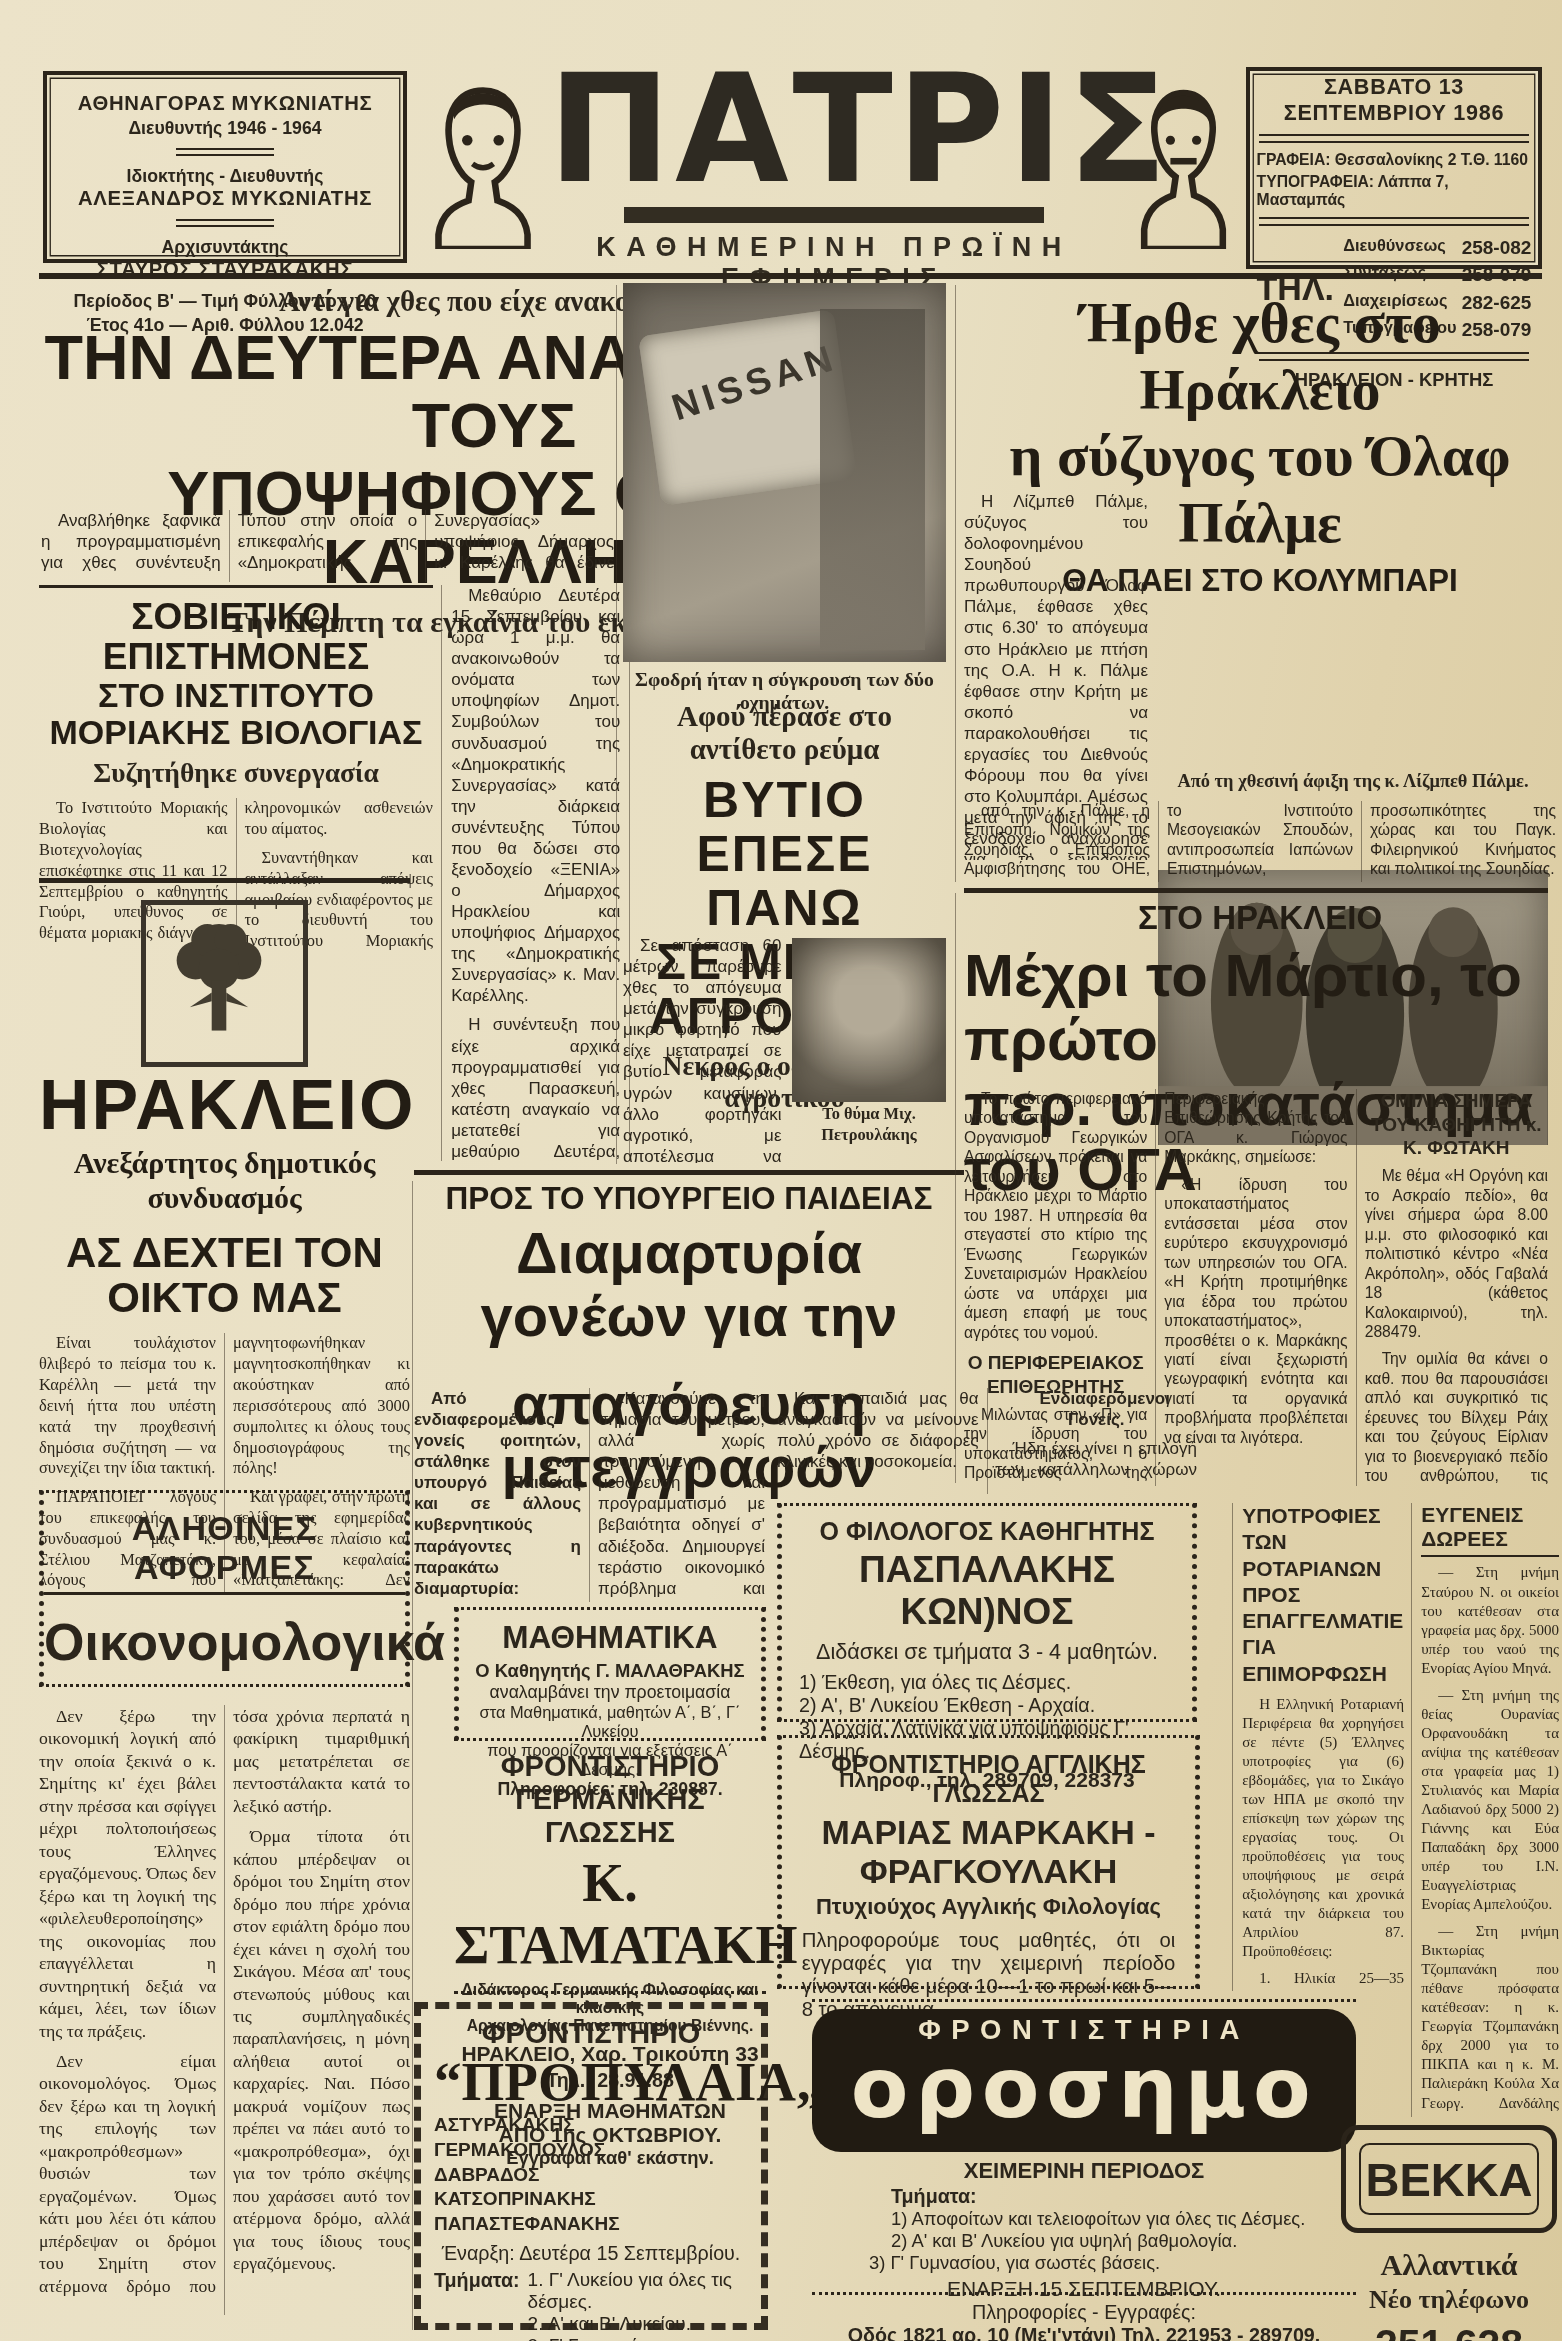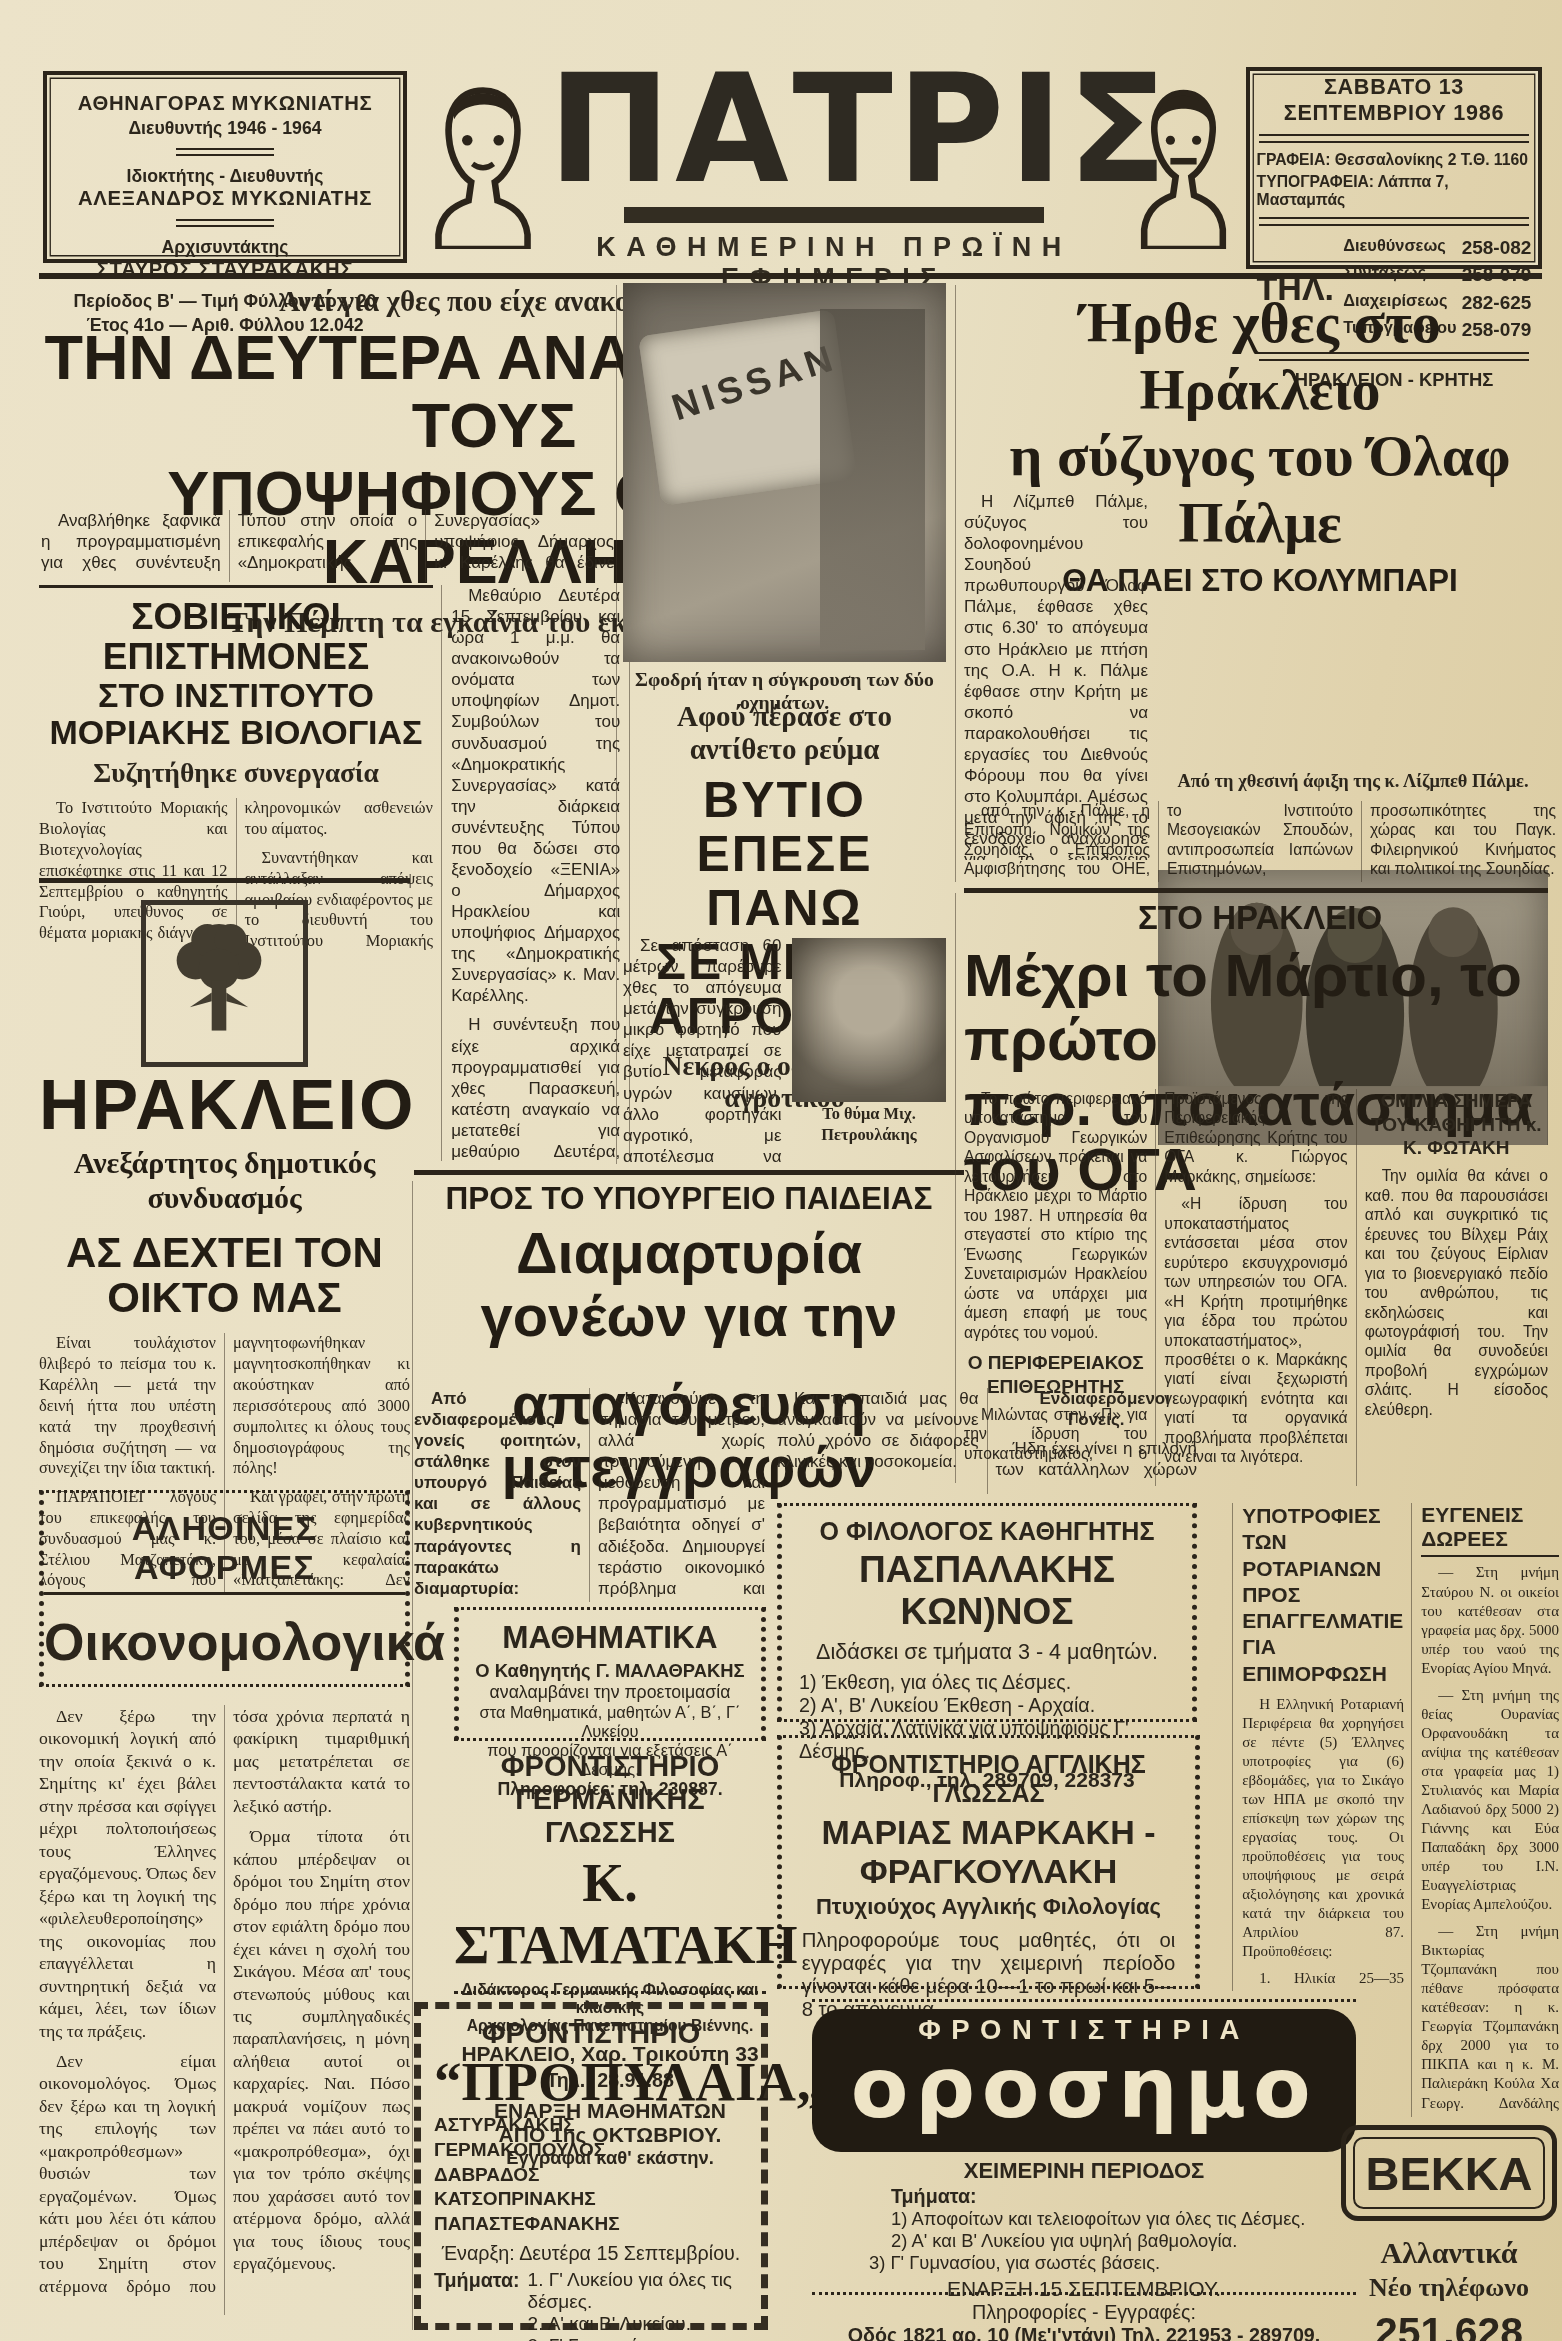--- a/index.html
+++ b/index.html
@@ -38,21 +38,21 @@
   .bt h4{font-size:19px;font-weight:700;text-align:center;margin:9.2px 0 6.6px;text-indent:0;break-inside:avoid;}
   .lead{font-weight:700;}
   .photo{background:#938c7e;box-shadow:inset 0 0 39px rgba(40,35,25,.55);overflow:hidden;position:relative;}
   .cap{font-family:"Liberation Serif",serif;font-weight:700;text-align:center;}
   .vline{width:1.3px;background:rgba(60,50,38,.5);}
   
   .wavy{border-top:3.9px dotted #2b241a;border-bottom:3.9px dotted #2b241a;border-left:5.2px dotted #2b241a;border-right:5.2px dotted #2b241a;}
   .adC{text-align:center;box-sizing:border-box;}
   .sq{border:7.9px dashed #342d21;}
   .blackBanner{background:#211b12;border-radius:29px;color:#eee4c6;text-align:center;}
-  .bekkaOuter{border:5.9px solid #2b241a;border-radius:17px;padding:7px;}
+  .bekkaOuter{border:5.9px solid #2b241a;border-radius:17px;padding:13px;}
   .bekkaInner{border:2.6px solid #2b241a;border-radius:10.5px;font-weight:900;text-align:center;}
 </style>
 </head>
 <body>
 
 <div class="paper">
 
   <div class="abs frameBox" style="left:43px;top:71px;width:364px;height:192px;">
     <div class="mastName">ΑΘΗΝΑΓΟΡΑΣ ΜΥΚΩΝΙΑΤΗΣ</div>
     <div class="mastSmall">Διευθυντής 1946 - 1964</div>
@@ -303,20 +303,21 @@
     <div class="hl" style="font-size:33px;font-weight:700;">ΣΤΟ ΗΡΑΚΛΕΙΟ</div>
     <div class="hl" style="font-size:60px;margin-top:7.9px;text-align:left;">Μέχρι το Μάρτιο, το πρώτο</div>
     <div class="hl" style="font-size:60px;text-align:left;">περ. υποκατάστημα του ΟΓΑ</div>
   </div>
   <div class="abs bt c3" style="left:964px;top:1089px;width:584px;height:397px;font-size:15.7px;">
     <p>Το πρώτο περιφερειακό υποκατάστημα του Οργανισμού Γεωργικών Ασφαλίσεων πρόκειται να λειτουργήσει στο Ηράκλειο μέχρι το Μάρτιο του 1987. Η υπηρεσία θα στεγαστεί στο κτίριο της Ένωσης Γεωργικών Συνεταιρισμών Ηρακλείου ώστε να υπάρχει μια άμεση επαφή με τους αγρότες του νομού.</p>
     <h4>Ο ΠΕΡΙΦΕΡΕΙΑΚΟΣ ΕΠΙΘΕΩΡΗΤΗΣ</h4>
     <p>Μιλώντας στην «Π» για την ίδρυση του υποκαταστήματος, ο Προϊστάμενος της Περιφερειακής Επιθεώρησης Κρήτης του ΟΓΑ κ. Γιώργος Μαρκάκης, σημείωσε:</p>
     <p>«Η ίδρυση του υποκαταστήματος εντάσσεται μέσα στον ευρύτερο εκσυγχρονισμό των υπηρεσιών του ΟΓΑ. «Η Κρήτη προτιμήθηκε για έδρα του πρώτου υποκαταστήματος», προσθέτει ο κ. Μαρκάκης γιατί είναι ξεχωριστή γεωγραφική ενότητα και γιατί τα οργανικά προβλήματα προβλέπεται να είναι τα λιγότερα.</p>
     <h4>ΟΜΙΛΙΑ ΣΗΜΕΡΑ ΤΟΥ ΚΑΘΗΓΗΤΗ κ. Κ. ΦΩΤΑΚΗ</h4>
+    <p>Με θέμα «Η Οργόνη και το Ασκραίο πεδίο», θα γίνει σήμερα ώρα 8.00 μ.μ. στο φιλοσοφικό και πολιτιστικό κέντρο «Νέα Ακρόπολη», οδός Γαβαλά 18 (κάθετος Καλοκαιρινού), τηλ. 288479.</p>
     <p>Την ομιλία θα κάνει ο καθ. που θα παρουσιάσει απλό και συγκριτικό τις έρευνες του Βίλχεμ Ράιχ και του ζεύγους Είρλιαν για το βιοενεργιακό πεδίο του ανθρώπου, τις εκδηλώσεις και φωτογράφισή του. Την ομιλία θα συνοδεύει προβολή εγχρώμων σλάιτς. Η είσοδος ελεύθερη.</p>
 
   </div>
 
   <div class="abs wavy" style="left:777px;top:1503px;width:420px;height:219px;padding:10.5px 17px;box-sizing:border-box;">
     <div class="adC" style="font-weight:700;font-size:25px;">Ο ΦΙΛΟΛΟΓΟΣ ΚΑΘΗΓΗΤΗΣ</div>
     <div class="adC" style="font-weight:900;font-size:37px;margin-top:3.9px;">ΠΑΣΠΑΛΑΚΗΣ ΚΩΝ)ΝΟΣ</div>
     <div class="adC" style="font-size:21.6px;margin-top:5.2px;">Διδάσκει σε τμήματα 3 - 4 μαθητών.</div>
     <div style="font-size:19.7px;margin-top:6.6px;">1) Έκθεση, για όλες τις Δέσμες.</div>
     <div style="font-size:19.7px;">2) Α', Β' Λυκείου Έκθεση - Αρχαία.</div>

